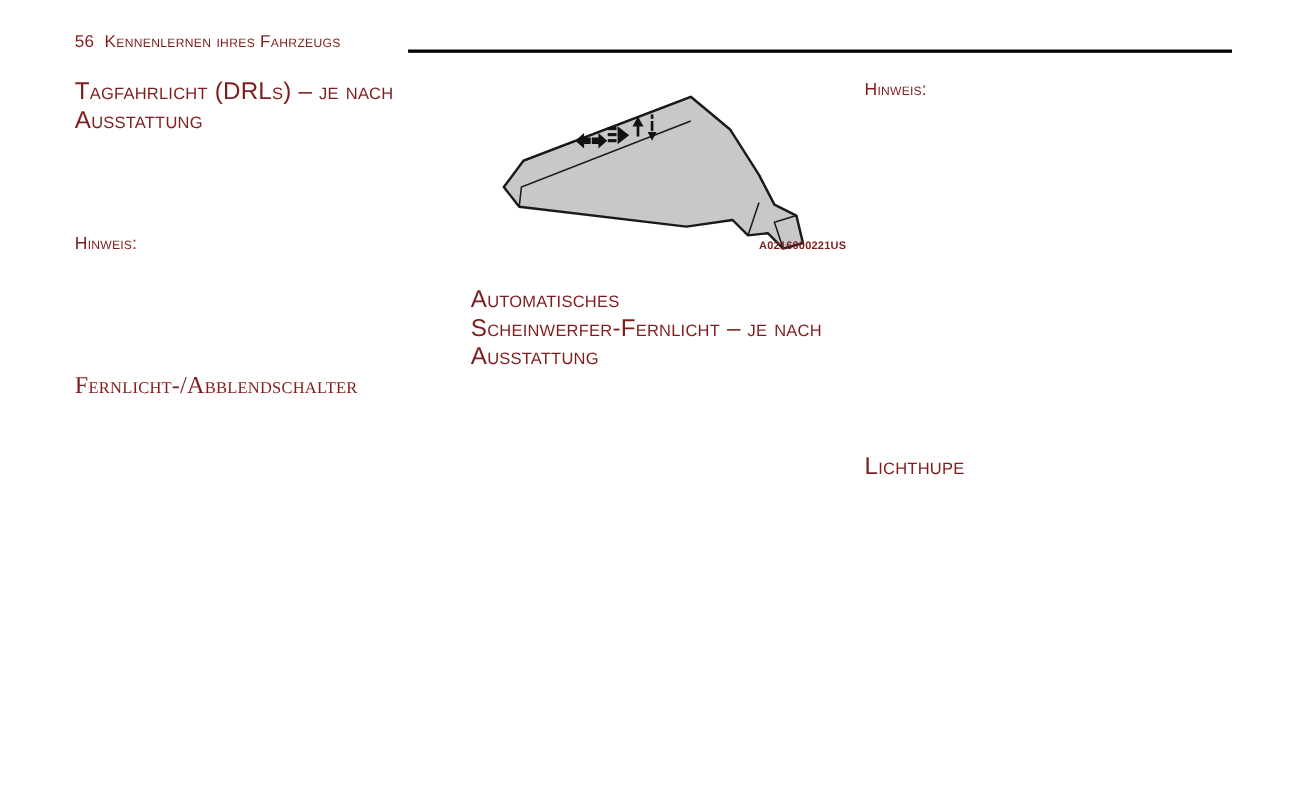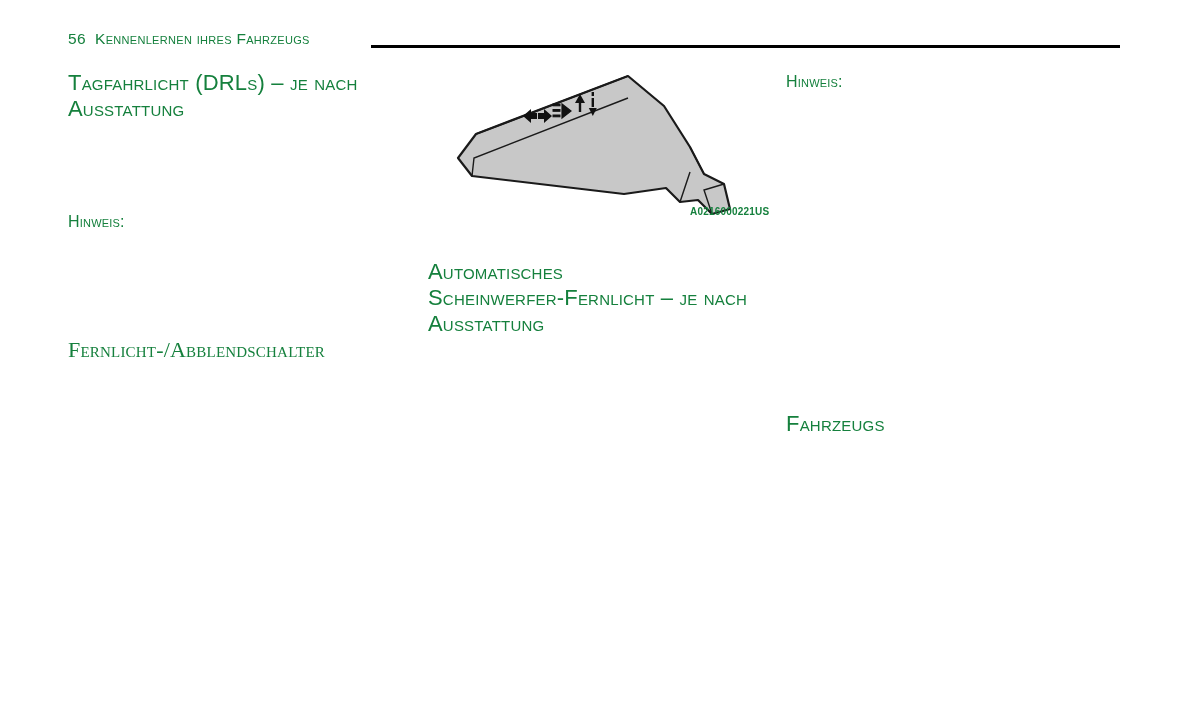--- a/index.html
+++ b/index.html
@@ -6,21 +6,21 @@
     margin: 0;
     padding: 0;
     background: #ffffff;
   }
   .page {
     position: relative;
     width: 1188px;
     height: 618px;
     background: #ffffff;
     font-family: "Liberation Sans", sans-serif;
-    color: #15803d;
+    color: #7f1d1d;
     overflow: hidden;
   }
 
   
   .header {
     position: absolute;
     left: 68px;
     top: 30px;
     width: 1052px;
     height: 28px;
@@ -74,21 +74,21 @@
     text-align: center;
   }
 
   
   .blk { position: absolute; white-space: pre-line; }
 
   
   .figure {
     position: absolute;
     left: 428px;
-    top: 54px;
+    top: 66px;
     width: 330px;
     height: 170px;
     text-align: center;
   }
   .figure svg { display: block; }
   .figure-caption {
     position: absolute;
     left: 262px;
     top: 152px;
     font-size: 10px;
@@ -157,16 +157,16 @@
 
   <div class="col col-mid">
     <h2 class="heading blk" style="left:0; top:193px; width:330px;">Automatisches
 Scheinwerfer-Fernlicht – je nach
 Ausstattung</h2>
   </div>
 
   <div class="col col-right">
     <p class="note-label blk" style="left:0; top:7px;">Hinweis:</p>
 
-    <h2 class="heading blk" style="left:0; top:345px; width:320px;">Fahrzeugs</h2>
+    <h2 class="heading blk" style="left:0; top:345px; width:320px;">Lichthupe</h2>
   </div>
 
 </div>
 
 </body></html>

